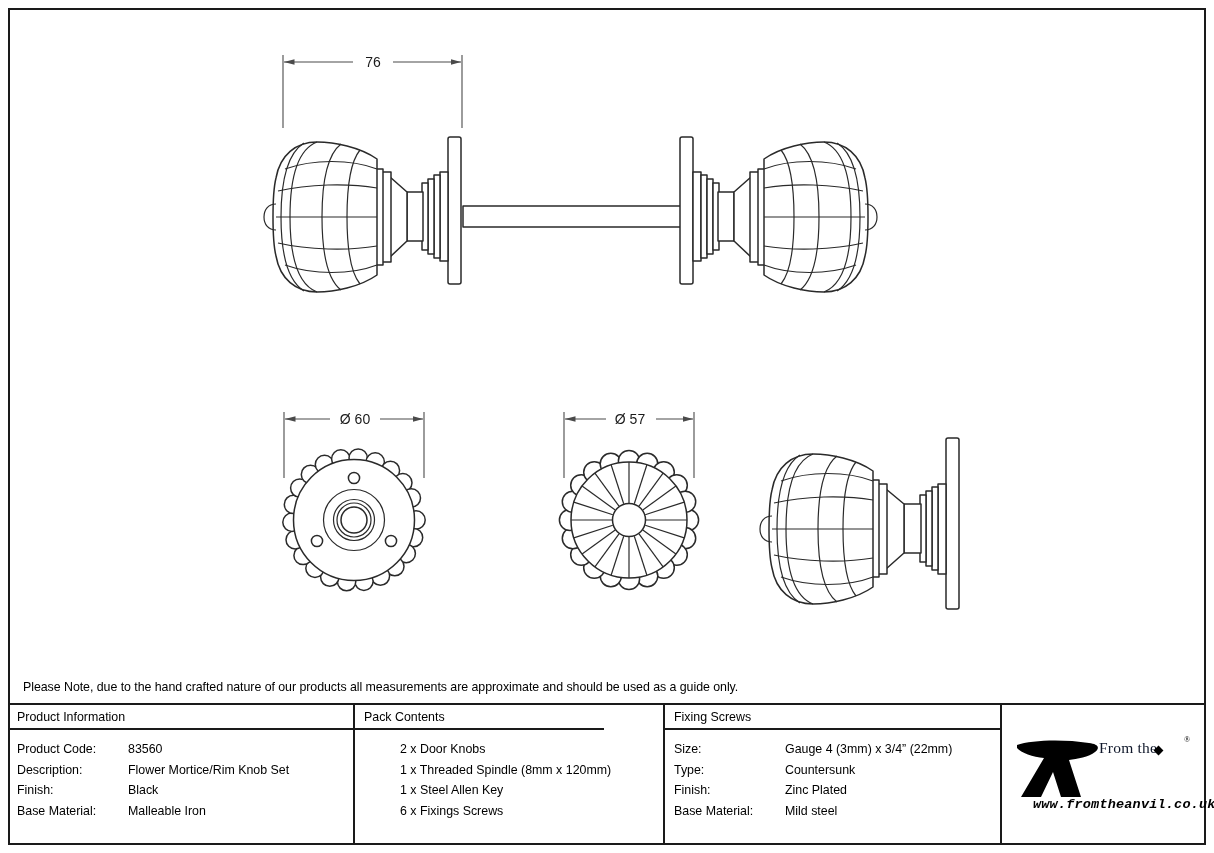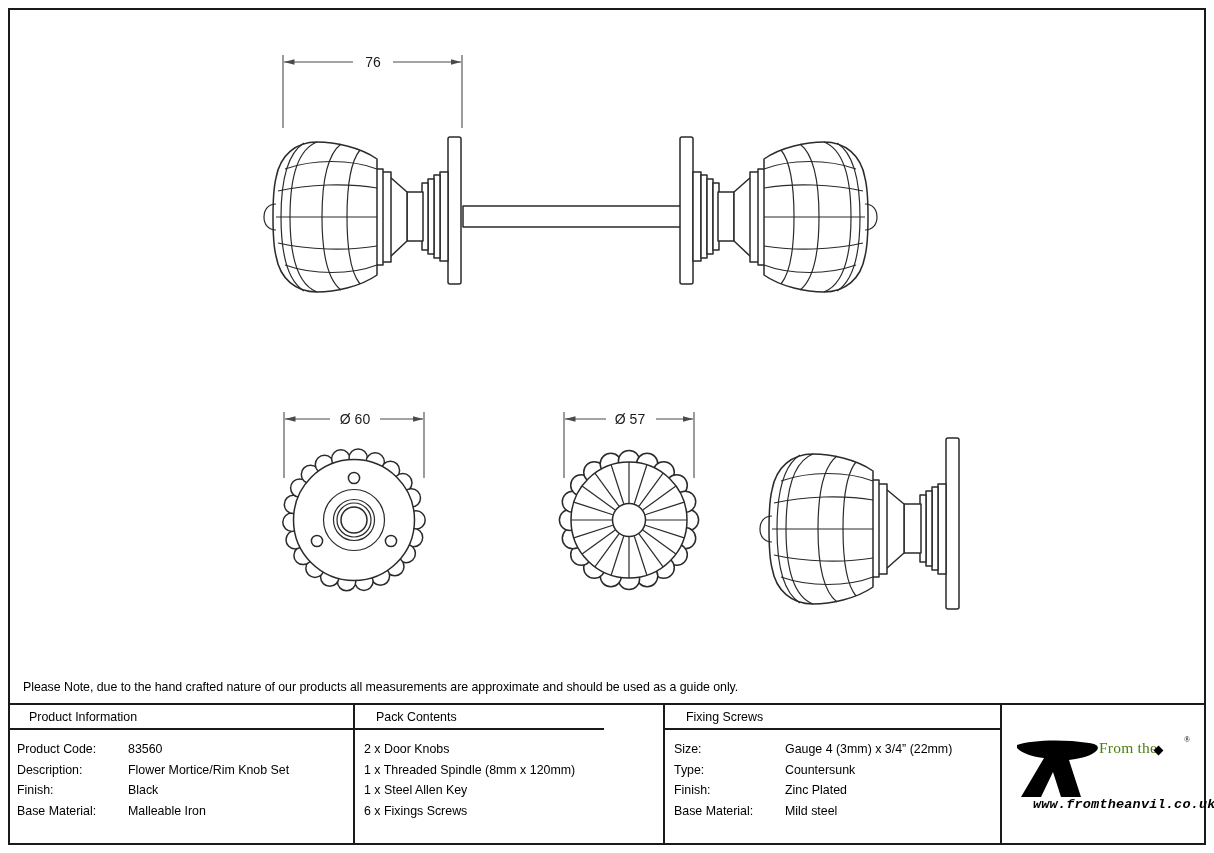--- a/index.html
+++ b/index.html
@@ -77,60 +77,61 @@
   }
   .col-div {
     border-left: 2px solid #1a1a1a;
   }
   .col-head {
     height: 25px;
     border-bottom: 2px solid #1a1a1a;
     box-sizing: border-box;
     display: flex;
     align-items: center;
-    padding-left: 21px;
+    padding-left: 9px;
     font-size: 12.4px;
   }
   .col-body {
     padding: 9px 0 0 9px;
   }
   .kv-row {
     display: flex;
     font-size: 12.4px;
     line-height: 20.6px;
     white-space: nowrap;
     gap: 8px;
   }
   .kv-key { width: 103px; flex: 0 0 103px; }
   .kv-val { }
   .plain-row {
     font-size: 12.4px;
     line-height: 20.6px;
     white-space: nowrap;
+    margin-left: 36px;
   }
   
   #logo-cell {
     display: flex;
     align-items: center;
     justify-content: center;
   }
   #logo-inner {
     position: relative;
     width: 186px;
     height: 92px;
   }
   .logo-anvil-svg { position: absolute; left: 0; top: 6px; }
   .logo-fromthe {
     position: absolute;
     left: 88px;
     top: 10px;
     font-family: "Liberation Serif", serif;
     font-size: 15.5px;
     letter-spacing: 0.2px;
-    color: #4d7c0f;
+    color: #0f172a;
   }
   .logo-diamond {
     position: absolute;
     left: 144px;
     top: 18px;
     width: 7px;
     height: 7px;
     background: #000;
     transform: rotate(45deg);
   }

